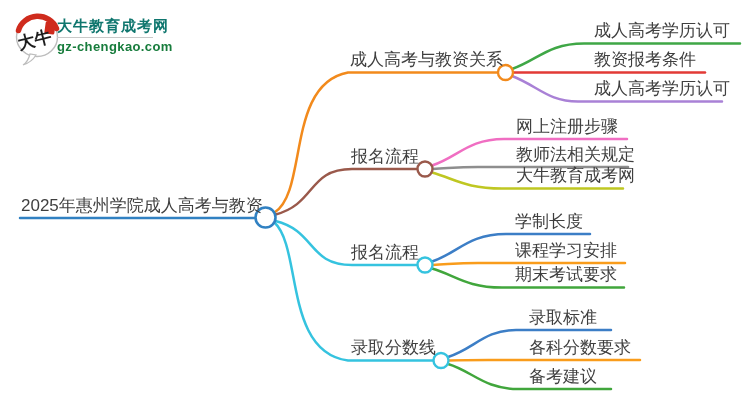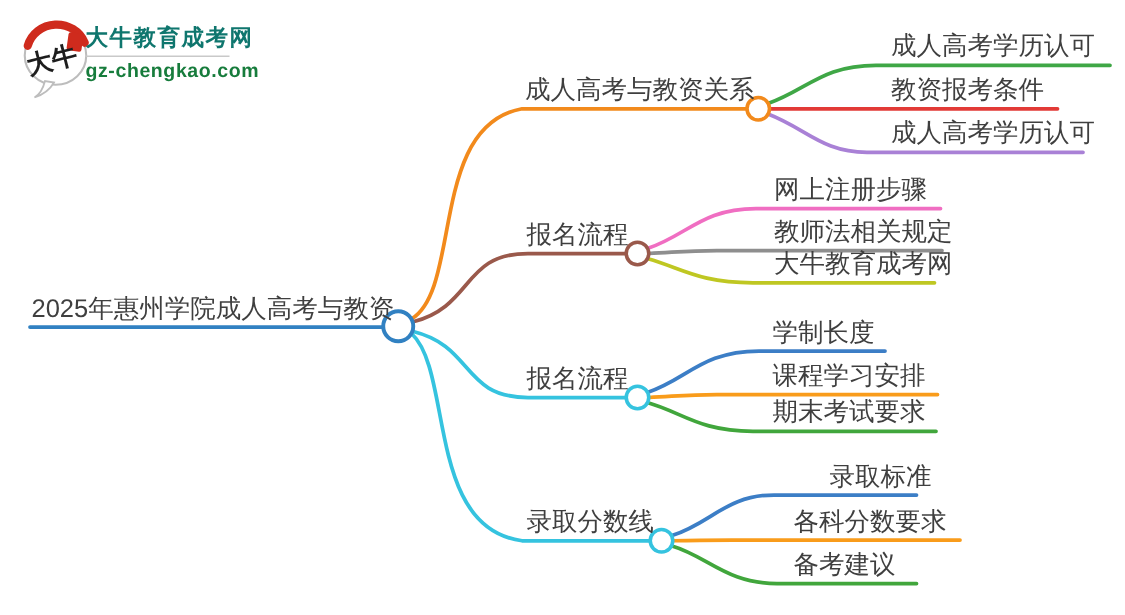--- a/index.html
+++ b/index.html
@@ -77,21 +77,21 @@
   <div class="label" style="left:594px; top:79px;">成人高考学历认可</div>
 
   <div class="label" style="left:516px; top:117px;">网上注册步骤</div>
   <div class="label" style="left:516px; top:145px;">教师法相关规定</div>
   <div class="label" style="left:516px; top:166px;">大牛教育成考网</div>
 
   <div class="label" style="left:515px; top:241px;">课程学习安排</div>
   <div class="label" style="left:515px; top:212px;">学制长度</div>
   <div class="label" style="left:515px; top:265px;">期末考试要求</div>
 
-  <div class="label" style="left:529px; top:308px;margin-left:24px;">录取标准</div>
+  <div class="label" style="left:529px; top:308px;">录取标准</div>
   <div class="label" style="left:529px; top:338px;">各科分数要求</div>
   <div class="label" style="left:529px; top:367px;">备考建议</div>
 
   <div class="logo">
     <svg class="logo-svg" width="50" height="58" viewBox="0 0 50 58">
 
       <ellipse cx="24" cy="26" rx="20.5" ry="19.5" fill="#ffffff" stroke-width="1.4" stroke="#bdbdbd"></ellipse>
 
       <path d="M17,43 Q15,51 10,54 Q19,51 23,44 Z" fill="#ffffff" stroke-width="1.2" stroke="#bdbdbd"></path>
 

